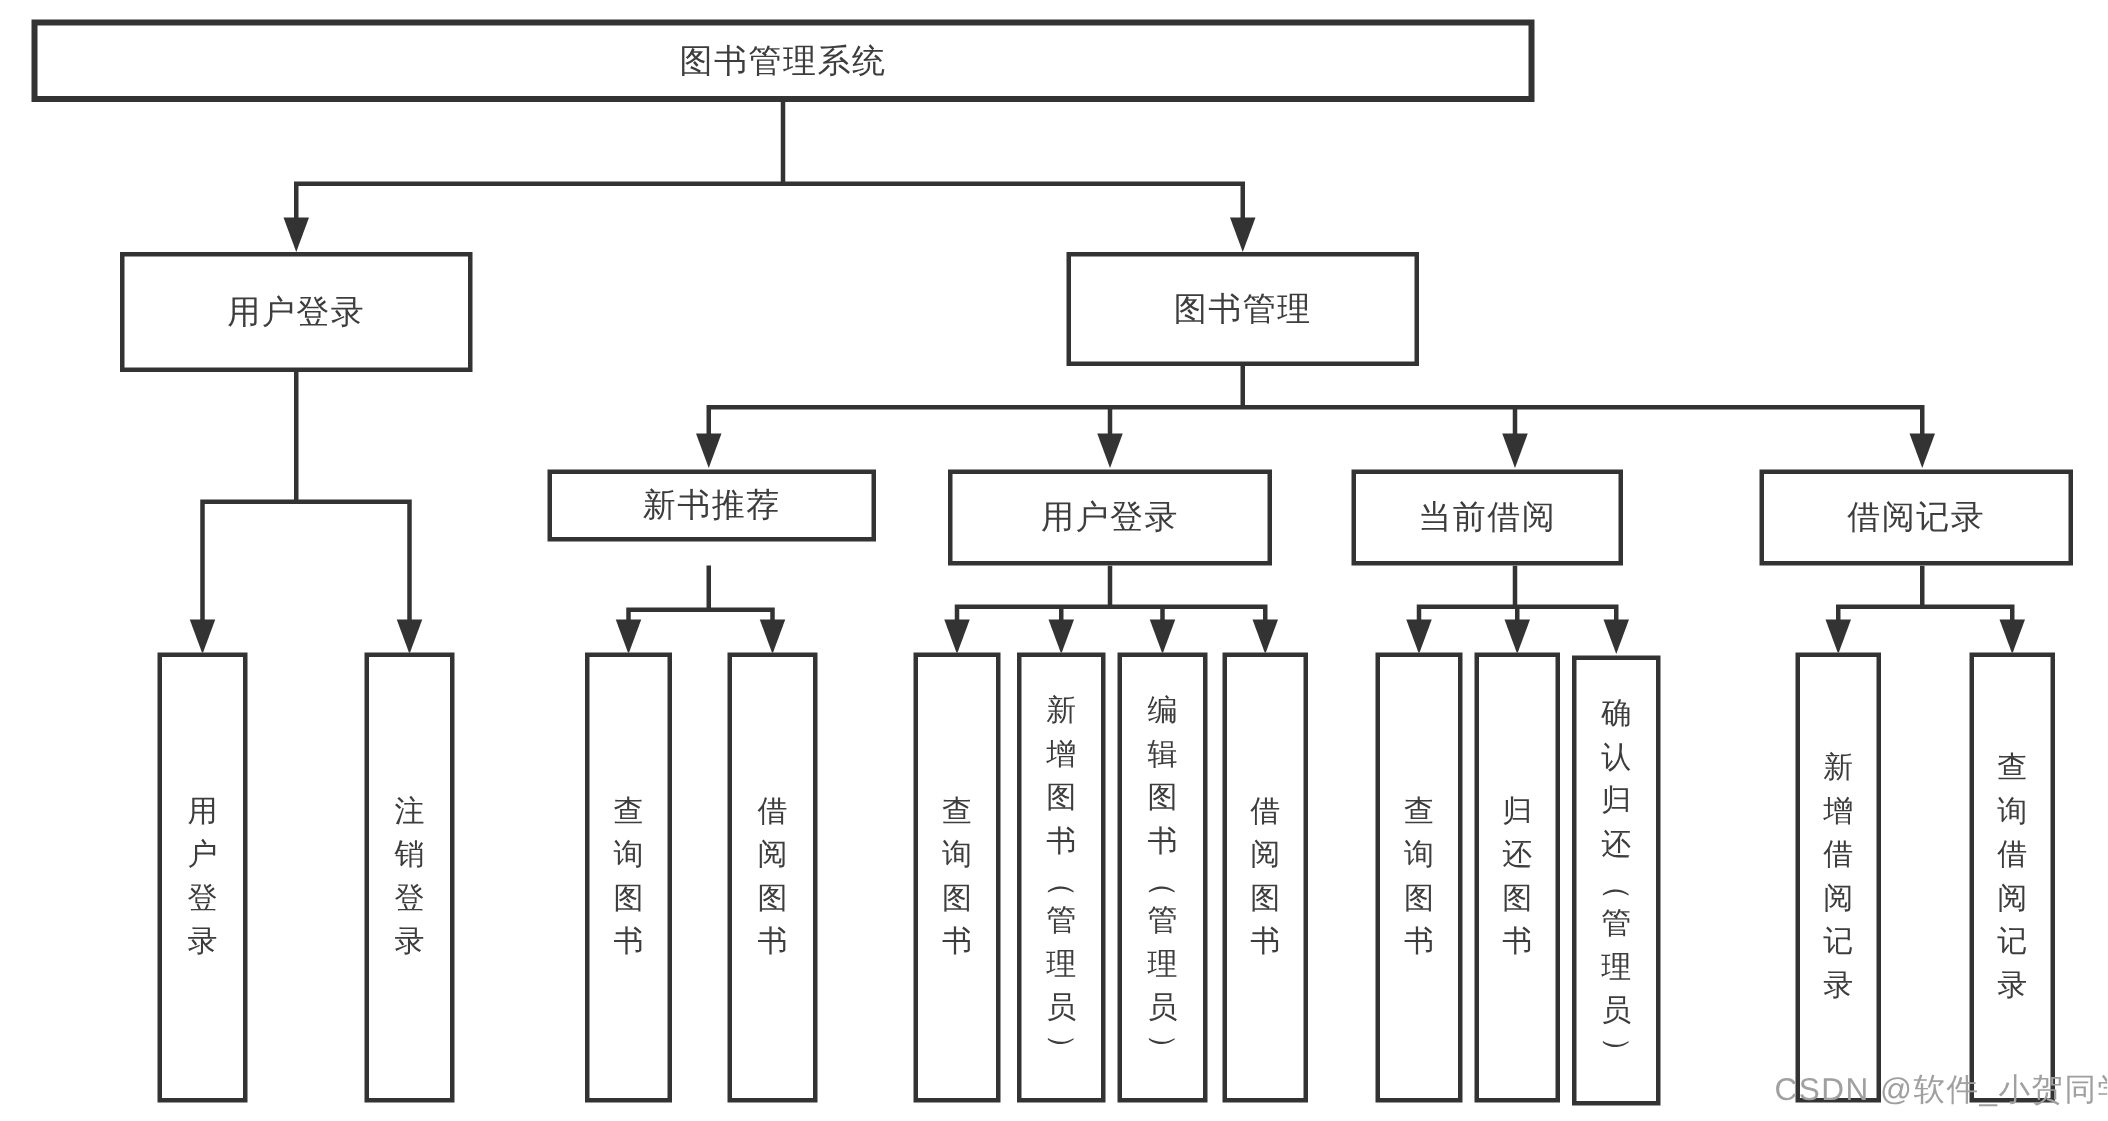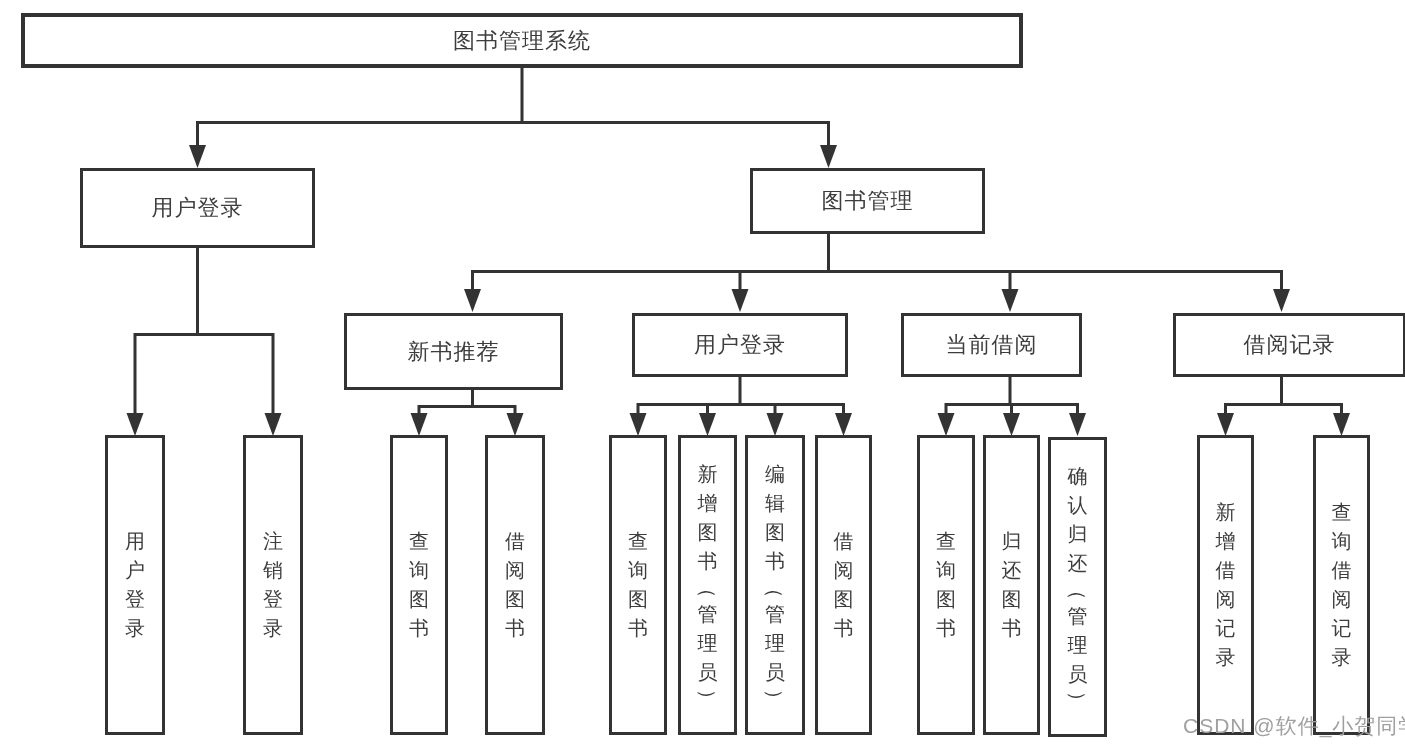--- a/index.html
+++ b/index.html
@@ -76,34 +76,34 @@
     </g>
   </svg>
 
   <div class="box root" style="left:21px;top:13px;width:1002px;height:55px">
     <span class="hlabel">图书管理系统</span>
   </div>
 
   <div class="box" style="left:80px;top:168px;width:235px;height:80px">
     <span class="hlabel">用户登录</span>
   </div>
-  <div class="box" style="left:750px;top:168px;width:235px;height:66px">
+  <div class="box" style="left:711px;top:168px;width:235px;height:76px">
     <span class="hlabel">图书管理</span>
   </div>
 
-  <div class="box" style="left:344px;top:313px;width:219px;height:77px">
+  <div class="box" style="left:365px;top:313px;width:219px;height:48px">
     <span class="hlabel">新书推荐</span>
   </div>
   <div class="box" style="left:632px;top:313px;width:216px;height:64px">
     <span class="hlabel">用户登录</span>
   </div>
   <div class="box" style="left:901px;top:313px;width:181px;height:64px">
     <span class="hlabel">当前借阅</span>
   </div>
-  <div class="box" style="left:1173px;top:313px;width:233px;height:64px">
+  <div class="box" style="left:1173px;top:313px;width:209px;height:64px">
     <span class="hlabel">借阅记录</span>
   </div>
 
   <div class="box vbox" style="left:105px;top:435px;width:60px;height:300px">
     <span class="vlabel">
         <span class="vchar">用</span>
         <span class="vchar">户</span>
         <span class="vchar">登</span>
         <span class="vchar">录</span>
       </span>

